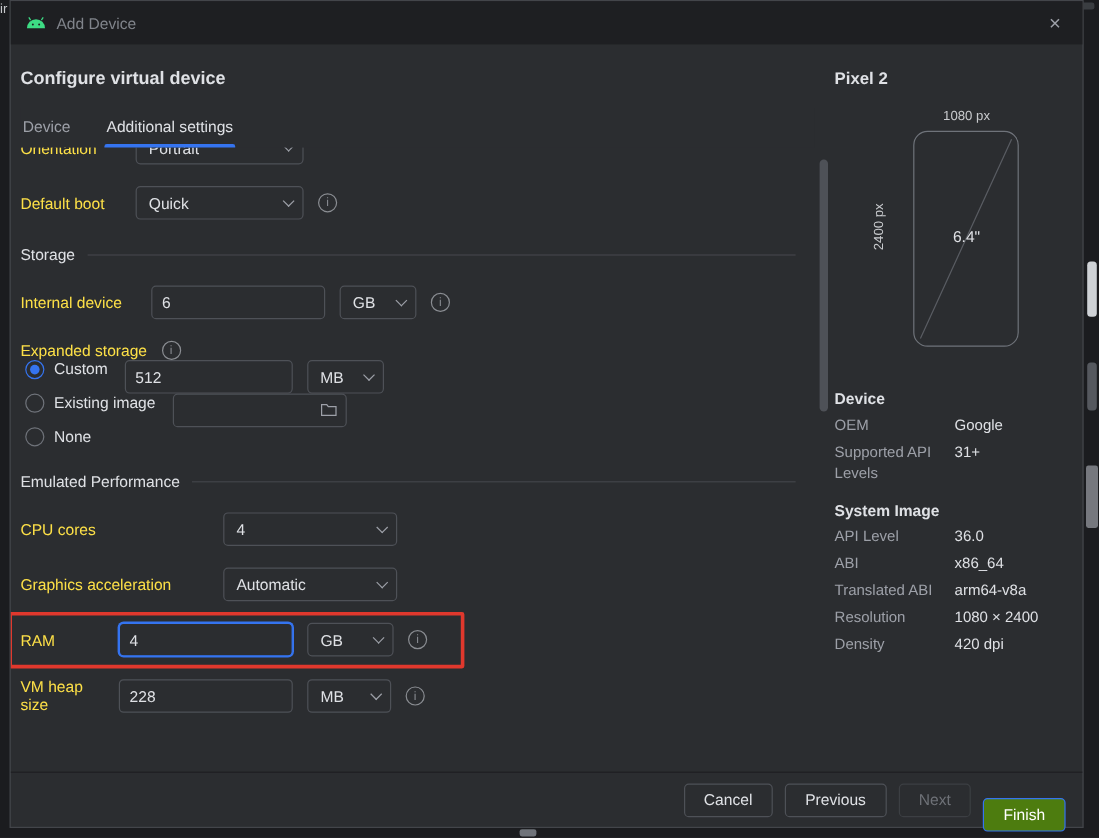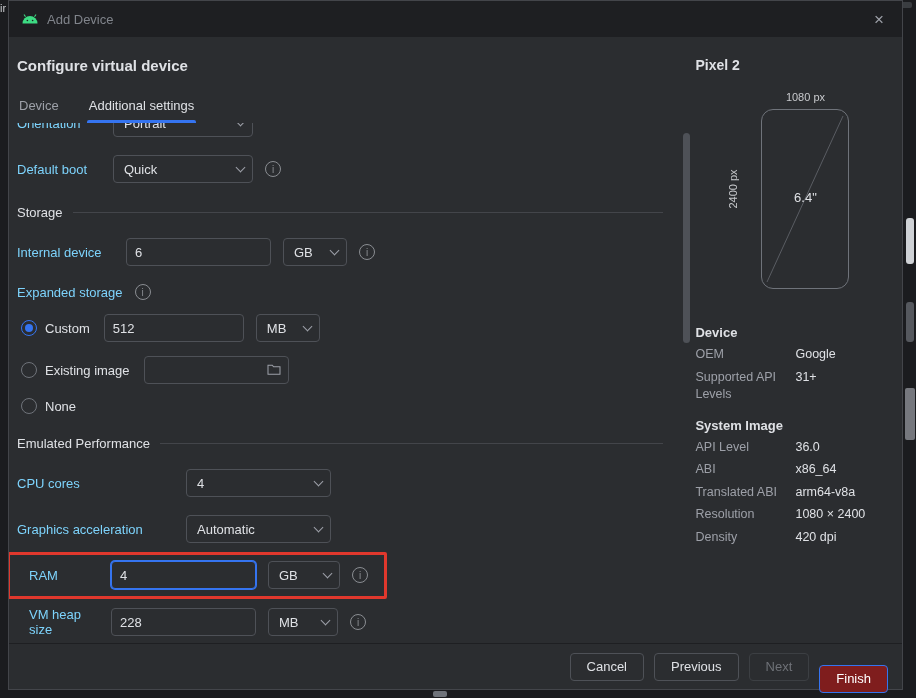--- a/index.html
+++ b/index.html
@@ -42,23 +42,23 @@
   }
   .tab { padding:8px 2px 10px; color:#9da0a8; cursor:pointer; font-size:13px; position:relative; }
   .tab.active { color:#dfe1e5; }
   .tab.active::after {
     content:""; position:absolute; left:0; right:0; bottom:0; height:3px;
     background:#3574f0; border-radius:2px 2px 0 0;
   }
 
   .rows { position:relative; z-index:1; }
   .row { display:flex; align-items:center; margin-top:18px; }
-  .row .lbl { color:#7dd3fc; margin-right:12px; }
+  .row .lbl { color:#fde047; margin-right:12px; }
   .lbl-w84 { width:84px; }  .lbl-w97 { width:97px; }
-  .lbl-w157 { width:157px; } .lbl-w70 { width:70px;margin-left:12px; }
+  .lbl-w157 { width:157px; } .lbl-w70 { width:70px; }
 
   .row-orientation { margin-top:-14px; }
 
   .tbox, .dropdown {
     height:28px; background:#2b2d30; border:1px solid #4e5157; border-radius:4px;
     color:#dfe1e5; font-size:13px;
   }
   .tbox { padding:0 8px; outline:none; font-family:inherit; }
   .tbox.focused { border:1px solid #3574f0; box-shadow:0 0 0 1px #3574f0; }
   .dropdown {
@@ -77,21 +77,21 @@
   .section-head { display:flex; align-items:center; margin-top:22px; }
   .section-head .txt { color:#dfe1e5; margin-right:10px; white-space:nowrap; }
   .section-head .line { flex:1; border-top:1px solid #43454a; margin-right:16px; }
 
   .radio {
     width:16px; height:16px; border-radius:50%; border:1px solid #6f737a;
     background:transparent; position:relative; flex-shrink:0; cursor:pointer;
   }
   .radio.sel { border:1px solid #3574f0; }
   .radio.sel::after { content:""; position:absolute; inset:3px; border-radius:50%; background:#3574f0; }
-  .radio-row { margin-top:14px; margin-left:4px; display:flex; align-items:center; }
+  .radio-row { margin-left:4px; display:flex; }
   .radio-row .rlbl { margin:0 14px 0 8px; }
 
   .field-folder { position:relative; }
   .field-folder .tbox { padding-right:28px; }
   .folder-icon { position:absolute; right:8px; top:7px; cursor:pointer; }
 
   .ram-wrap { position:relative; }
   .red-box {
     position:absolute; left:-10px; top:-9px; width:380px; height:47px;
     border:3px solid #e0382d; border-radius:2px; pointer-events:none; z-index:3;
@@ -123,21 +123,21 @@
   
   .footer {
     height:46px; flex-shrink:0; border-top:1px solid #1e1f22;
     display:flex; align-items:center; justify-content:flex-end; gap:10px; padding-right:14px;
   }
   .btn {
     height:28px; padding:0 16px; border-radius:4px; border:1px solid #4e5157;
     background:transparent; color:#dfe1e5; font-size:13px; font-family:inherit; cursor:pointer;
   }
   .btn.disabled { border-color:#3c3f43; color:#6e7177; cursor:default; }
-  .btn.primary { background:#7f1d1d; border-color:#3574f0; color:#fff;margin-top:24px; }
+  .btn.primary { background:#4d7c0f; border-color:#3574f0; color:#fff;margin-top:24px; }
 </style>
 </head>
 <body>
 
 <span class="bg-frag frag-left">ir</span>
 <span class="bg-frag frag-topright"></span>
 <span class="edge-bar-white"></span>
 <span class="edge-bar-gray"></span>
 <span class="edge-glyphs"></span>
 <span class="frag-bottom"></span>

